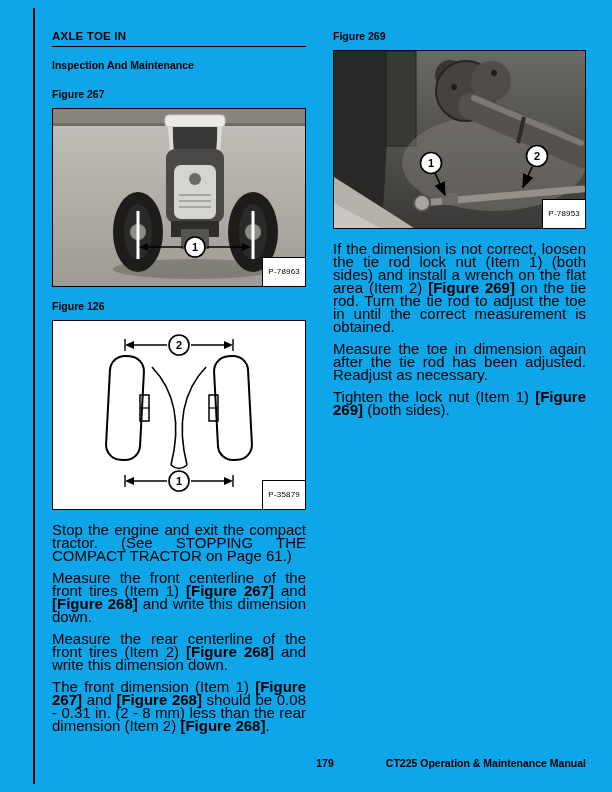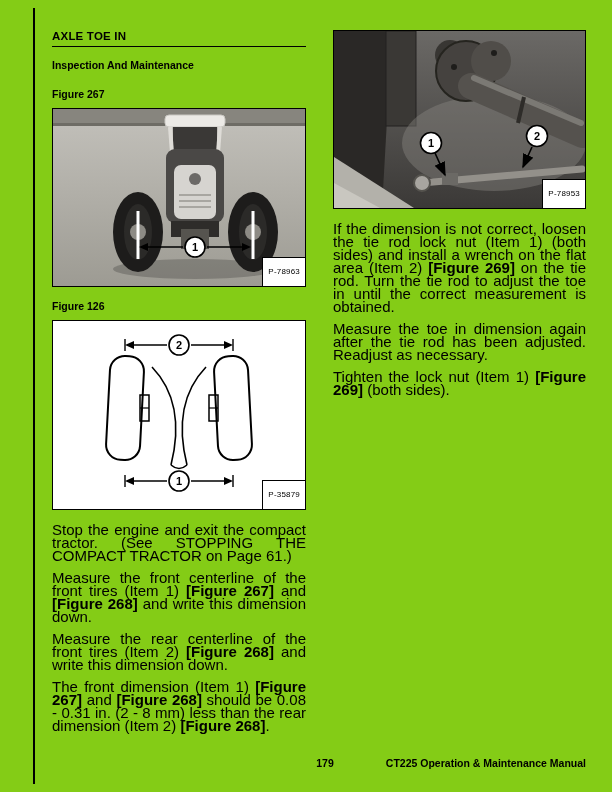--- a/index.html
+++ b/index.html
@@ -1,16 +1,16 @@
 <!DOCTYPE html>
 <html><head>
 <meta charset="utf-8">
 <style>
   html,body{margin:0;padding:0;background:#ffffff;}
-  .page{position:relative;width:612px;height:792px;background:#84cc16;
+  .page{position:relative;width:612px;height:792px;background:#0ea5e9;
         font-family:"Liberation Sans", sans-serif;color:#000;overflow:hidden;}
   .left-rule{position:absolute;left:33px;top:8px;width:2px;height:776px;background:#000;}
   .col{position:absolute;top:30px;}
   .col-left{left:52px;width:254px;}
   .col-right{left:333px;width:253px;}
   h1{font-size:11.5px;font-weight:bold;margin:0 0 4px;letter-spacing:.2px;}
   .heading-rule{border-top:1px solid #000;height:0;margin:0 0 9px;}
   h2{font-size:10.5px;font-weight:bold;margin:12px 0 17px;}
   .fig-label{font-size:10.5px;font-weight:bold;margin:0 0 8px;}
   .figure{position:relative;border:1px solid #000;margin:0 0 13px;background:#fff;}
@@ -138,20 +138,21 @@
       <div class="photo-id">P-35879</div>
     </div>
 
     <p><span>Stop the engine and exit the compact tractor. (See STOPPING THE COMPACT TRACTOR on Page 61.)</span></p>
     <p><span>Measure the front centerline of the front tires (Item 1) </span><span class="b">[Figure 267]</span><span> and </span><span class="b">[Figure 268]</span><span> and write this dimension down.</span></p>
     <p><span>Measure the rear centerline of the front tires (Item 2) </span><span class="b">[Figure 268]</span><span> and write this dimension down.</span></p>
     <p><span>The front dimension (Item 1) </span><span class="b">[Figure 267]</span><span> and </span><span class="b">[Figure 268]</span><span> should be 0.08 - 0.31 in. (2 - 8 mm) less than the rear dimension (Item 2) </span><span class="b">[Figure 268]</span><span>.</span></p>
   </div>
 
   <div class="col col-right">
+    <div class="fig-label">Figure 269</div>
     <div class="figure">
       <svg width="251" height="177" viewBox="0 0 251 177">
         <defs>
           <linearGradient id="g269" x1="0" y1="0" x2="0" y2="1">
             <stop offset="0" stop-color="#6b6966"></stop>
             <stop offset="1" stop-color="#3b3937"></stop>
           </linearGradient>
           <marker id="ah269" orient="auto" markerWidth="10" markerHeight="8" refX="8" refY="3.5">
             <path d="M0,0 L9,3.5 L0,7 z" fill="#000"></path>
           </marker>

